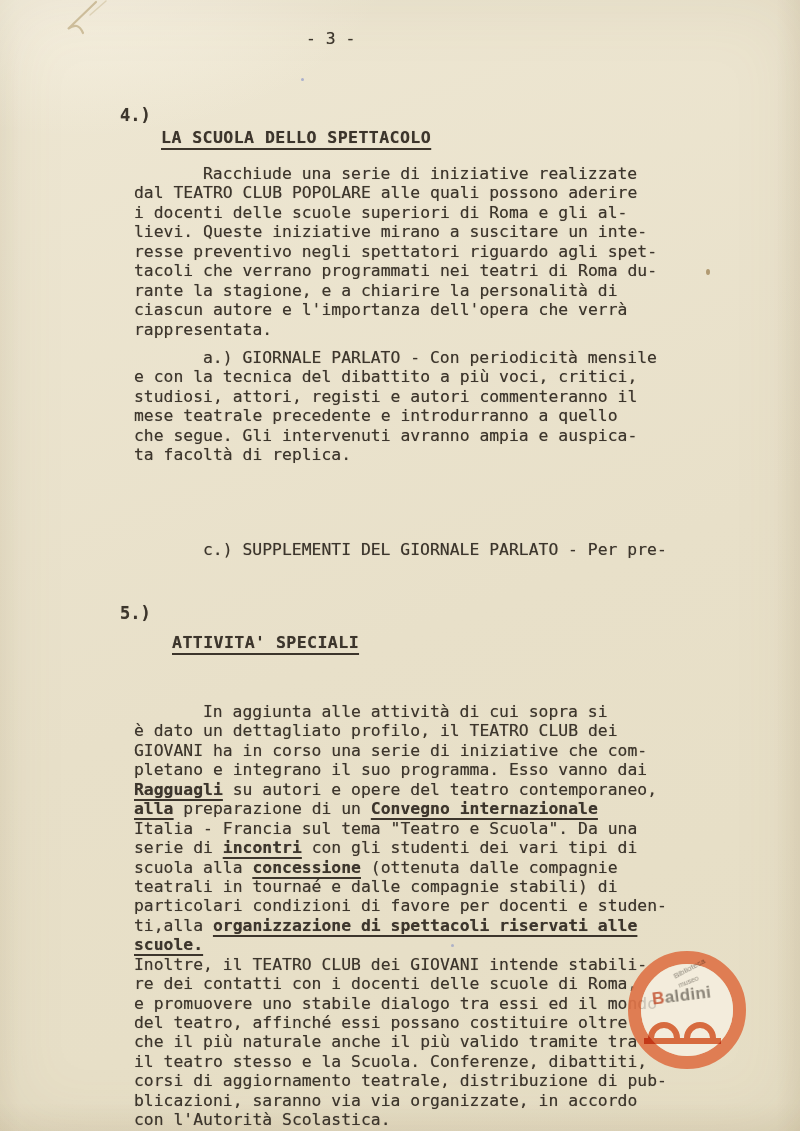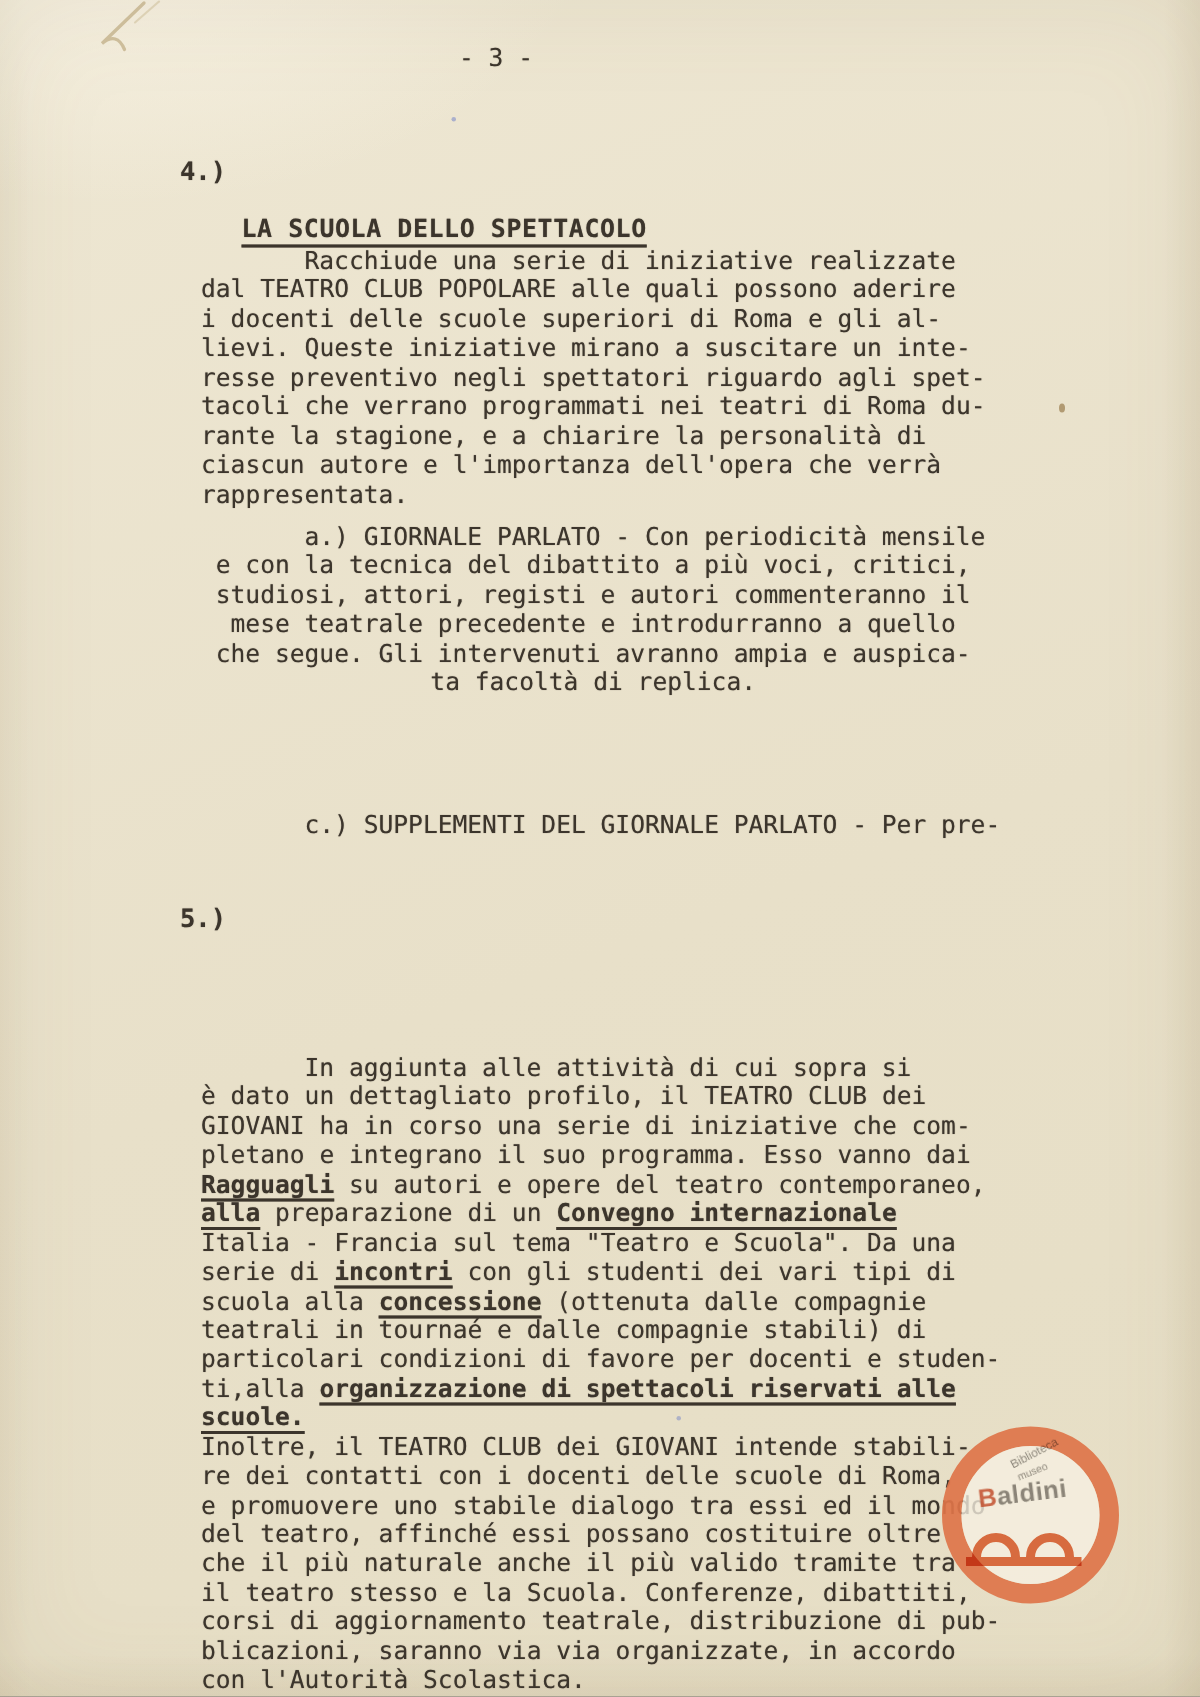--- a/index.html
+++ b/index.html
@@ -36,24 +36,24 @@
   }
   .pageno{position:absolute;left:306px;top:29px;}
   .sec-label{position:absolute;left:120px;font-weight:bold;font-size:17px;}
   .sec-label.l4{top:106px;}
   .sec-label.l5{top:604px;}
   .heading{
     position:absolute;font-weight:bold;font-size:16.6px;
     text-decoration:underline;text-underline-offset:5px;text-decoration-thickness:2.2px;
     letter-spacing:.4px;
   }
-  .heading.h1{left:161px;top:143px;}
+  .heading.h1{left:161px;top:128px;}
   .heading.h2{left:172px;top:633px;}
   .p-intro{top:164px;}
-  .p-a{top:348px;text-align:center;}
+  .p-a{top:348px;}
   .p-b{top:471px;}
   .p-c{top:540px;}
   .p-body5{top:662px;margin-top:40px;}
 
   
   .stamp{position:absolute;left:628px;top:951px;width:118px;height:118px;z-index:5;pointer-events:none;}
   .stamp-ring{
     position:absolute;inset:0;border-radius:50%;
     border:13px solid rgba(222,116,73,.92);
     mix-blend-mode:multiply;
@@ -107,20 +107,21 @@
   <div class="heading h1 typed">LA SCUOLA DELLO SPETTACOLO</div>
 
   <div class="para p-intro typed"><div class="tline indent">Racchiude una serie di iniziative realizzate</div><div class="tline">dal TEATRO CLUB POPOLARE alle quali possono aderire</div><div class="tline">i docenti delle scuole superiori di Roma e gli al-</div><div class="tline">lievi. Queste iniziative mirano a suscitare un inte-</div><div class="tline">resse preventivo negli spettatori riguardo agli spet-</div><div class="tline">tacoli che verrano programmati nei teatri di Roma du-</div><div class="tline">rante la stagione, e a chiarire la personalità di</div><div class="tline">ciascun autore e l'importanza dell'opera che verrà</div><div class="tline">rappresentata.</div></div>
 
   <div class="para p-a typed"><div class="tline indent">a.) GIORNALE PARLATO - Con periodicità mensile</div><div class="tline">e con la tecnica del dibattito a più voci, critici,</div><div class="tline">studiosi, attori, registi e autori commenteranno il</div><div class="tline">mese teatrale precedente e introdurranno a quello</div><div class="tline">che segue. Gli intervenuti avranno ampia e auspica-</div><div class="tline">ta facoltà di replica.</div></div>
 
 
   <div class="para p-c typed"><div class="tline indent">c.) SUPPLEMENTI DEL GIORNALE PARLATO - Per pre-</div></div>
 
   <div class="sec-label l5 typed">5.)</div>
+  <div class="heading h2 typed">ATTIVITA' SPECIALI</div>
 
   <div class="para p-body5 typed"><div class="tline indent">In aggiunta alle attività di cui sopra si</div><div class="tline">è dato un dettagliato profilo, il TEATRO CLUB dei</div><div class="tline">GIOVANI ha in corso una serie di iniziative che com-</div><div class="tline">pletano e integrano il suo programma. Esso vanno dai</div><div class="tline"><span class="u">Ragguagli</span><span> su autori e opere del teatro contemporaneo,</span></div><div class="tline"><span class="u">alla</span><span> preparazione di un </span><span class="u">Convegno internazionale</span></div><div class="tline">Italia - Francia sul tema "Teatro e Scuola". Da una</div><div class="tline"><span>serie di </span><span class="u">incontri</span><span> con gli studenti dei vari tipi di</span></div><div class="tline"><span>scuola alla </span><span class="u">concessione</span><span> (ottenuta dalle compagnie</span></div><div class="tline">teatrali in tournaé e dalle compagnie stabili) di</div><div class="tline">particolari condizioni di favore per docenti e studen-</div><div class="tline"><span>ti,alla </span><span class="u">organizzazione di spettacoli riservati alle</span></div><div class="tline"><span class="u">scuole.</span></div><div class="tline">Inoltre, il TEATRO CLUB dei GIOVANI intende stabili-</div><div class="tline">re dei contatti con i docenti delle scuole di Roma,</div><div class="tline">e promuovere uno stabile dialogo tra essi ed il mondo</div><div class="tline">del teatro, affinché essi possano costituire oltre</div><div class="tline">che il più naturale anche il più valido tramite tra</div><div class="tline">il teatro stesso e la Scuola. Conferenze, dibattiti,</div><div class="tline">corsi di aggiornamento teatrale, distribuzione di pub-</div><div class="tline">blicazioni, saranno via via organizzate, in accordo</div><div class="tline">con l'Autorità Scolastica.</div></div>
 
   <div class="stamp">
     <div class="stamp-ring"></div>
     <div class="stamp-disc"></div>
     <div class="stamp-small s1">Biblioteca</div>
     <div class="stamp-small s2">museo</div>
     <div class="stamp-name"><span class="initial">B</span><span>aldini</span></div>
     <svg class="stamp-book" width="80" height="34" viewBox="0 0 80 34">

